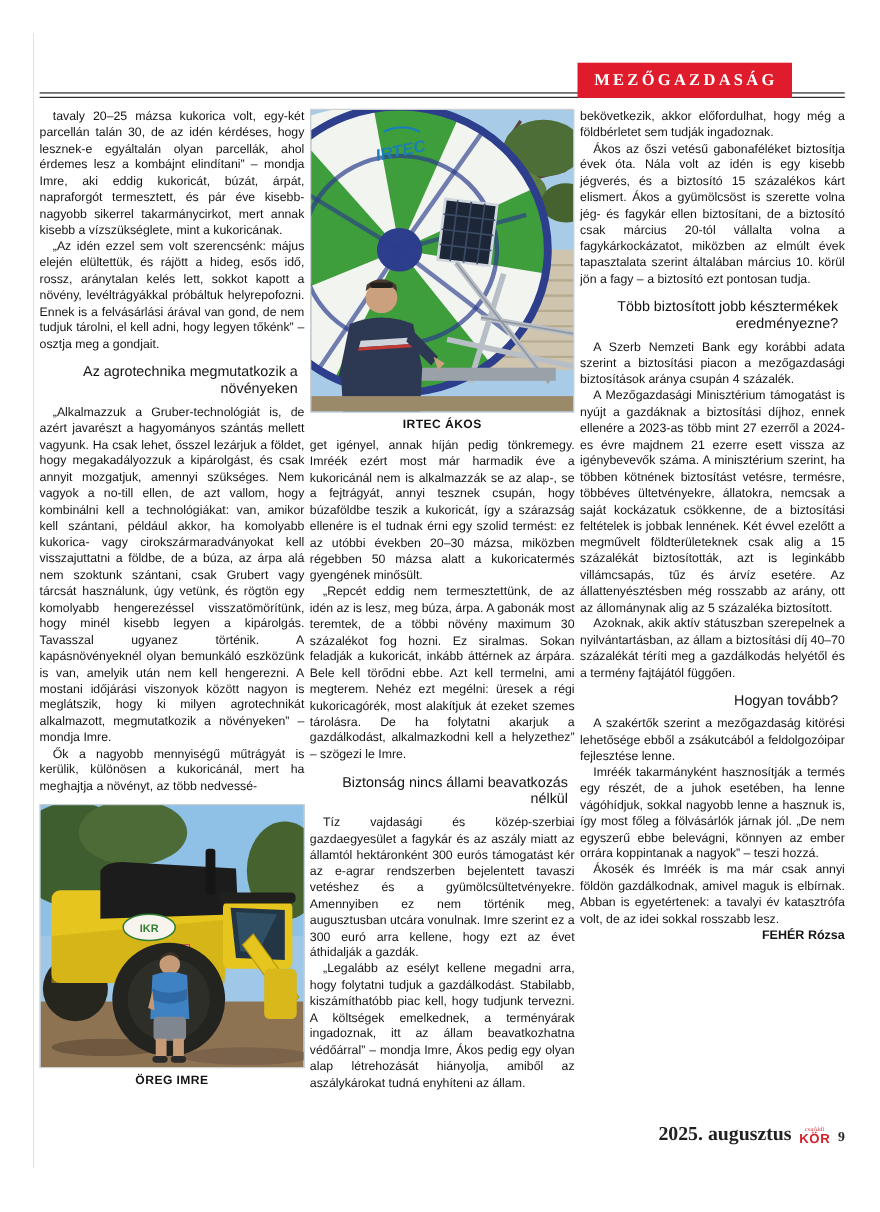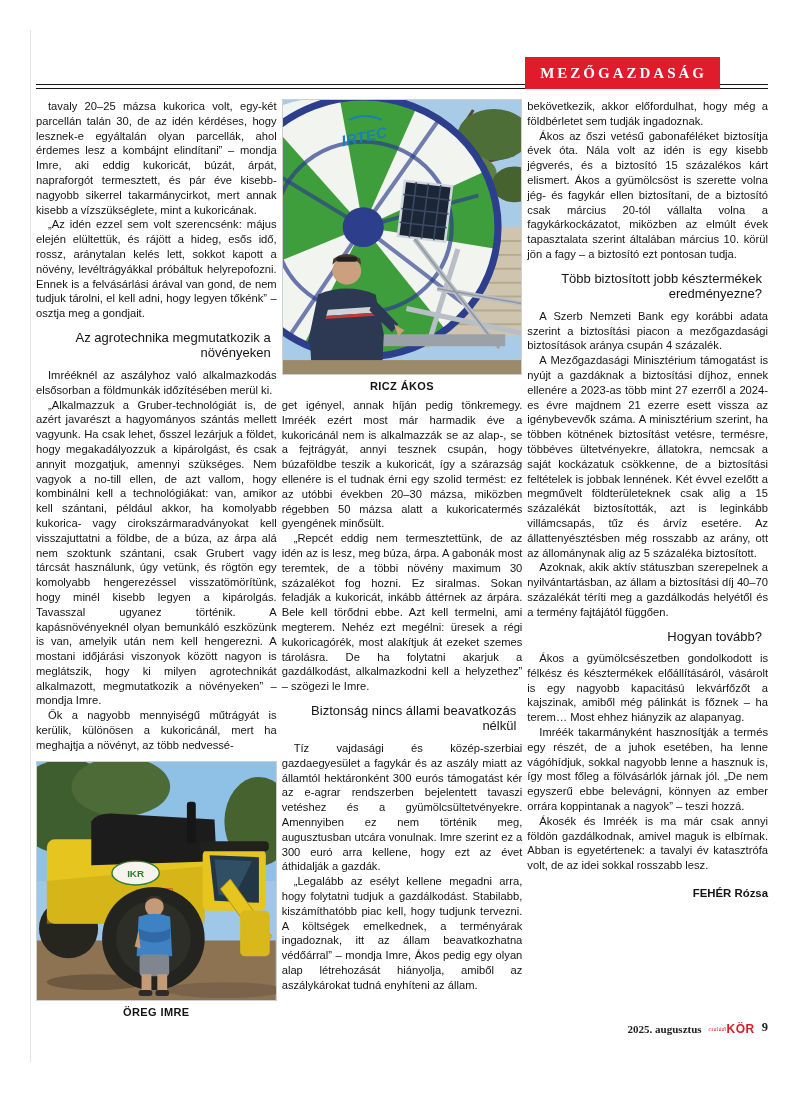--- a/index.html
+++ b/index.html
@@ -16,46 +16,45 @@
   .col p{margin:0;font-size:11.2px;line-height:14.8px;text-align:justify;text-indent:12px;}
   .col p.cont{text-indent:0;}
   .subhead{font-size:13px;font-weight:normal;text-align:right;line-height:15.5px;
            margin:9px 6px 7px;}
   figure{margin:0;}
   .photo{display:block;width:100%;border:1px solid #cfcfcf;box-sizing:border-box;background:#9ec7e8;}
   .caption{font-size:11px;font-weight:bold;text-align:center;letter-spacing:.4px;
            margin-top:5px;margin-bottom:4px;}
   .fig-top{margin-bottom:6px;}
   .fig-bottom{margin-top:8px;}
-  .byline{text-align:right;font-weight:bold;font-size:11.4px;margin-top:14px;}
+  .byline{text-align:right;font-weight:bold;font-size:11.4px;margin-top:2px;}
   .footer{position:absolute;right:32px;top:1020px;display:flex;align-items:flex-end;gap:7px;
           font-family:"Liberation Serif",serif;}
-  .footer-date{font-weight:bold;font-size:11px;color:#222;}
-  .footer-logo{display:inline-flex;flex-direction:row;align-items:center;line-height:1;}
+  .footer-date{font-weight:bold;font-size:18px;color:#222;}
+  .footer-logo{display:inline-flex;flex-direction:column;align-items:center;line-height:1;}
   .footer-logo .logo-small{font-family:"Liberation Serif",serif;font-style:italic;
           font-size:5.5px;color:#d41f2c;letter-spacing:.3px;margin-bottom:-1px;}
   .footer-logo .logo-main{font-family:"Liberation Sans",sans-serif;font-weight:bold;
           font-size:12px;color:#d41f2c;letter-spacing:.5px;}
   .footer-page{font-weight:bold;font-size:12.5px;color:#222;}
 </style>
 </head>
 <body>
 
 <div class="page">
   <div class="scan-edge"></div>
   <div class="header-rule"></div>
   <div class="section-banner">MEZŐGAZDASÁG</div>
 
   <div class="content">
 
     <div class="col">
       <p>tavaly 20–25 mázsa kukorica volt, egy-két parcellán talán 30, de az idén kérdéses, hogy lesznek-e egyáltalán olyan parcellák, ahol érdemes lesz a kombájnt elindítani” – mondja Imre, aki eddig kukoricát, búzát, árpát, napraforgót termesztett, és pár éve kisebb-nagyobb sikerrel takarmánycirkot, mert annak kisebb a vízszükséglete, mint a kukoricának.</p>
       <p>„Az idén ezzel sem volt szerencsénk: május elején elültettük, és rájött a hideg, esős idő, rossz, aránytalan kelés lett, sokkot kapott a növény, levéltrágyákkal próbáltuk helyrepofozni. Ennek is a felvásárlási árával van gond, de nem tudjuk tárolni, el kell adni, hogy legyen tőkénk” – osztja meg a gondjait.</p>
       <div class="subhead">Az agrotechnika megmutatkozik a növényeken</div>
-      <p>Imrééknél az aszályhoz való alkalmazkodás elsősorban a földmunkák időzítésében merül ki.</p>
       <p>„Alkalmazzuk a Gruber-technológiát is, de azért javarészt a hagyományos szántás mellett vagyunk. Ha csak lehet, ősszel lezárjuk a földet, hogy megakadályozzuk a kipárolgást, és csak annyit mozgatjuk, amennyi szükséges. Nem vagyok a no-till ellen, de azt vallom, hogy kombinálni kell a technológiákat: van, amikor kell szántani, például akkor, ha komolyabb kukorica- vagy cirokszármaradványokat kell visszajuttatni a földbe, de a búza, az árpa alá nem szoktunk szántani, csak Grubert vagy tárcsát használunk, úgy vetünk, és rögtön egy komolyabb hengerezéssel visszatömörítünk, hogy minél kisebb legyen a kipárolgás. Tavasszal ugyanez történik. A kapásnövényeknél olyan bemunkáló eszközünk is van, amelyik után nem kell hengerezni. A mostani időjárási viszonyok között nagyon is meglátszik, hogy ki milyen agrotechnikát alkalmazott, megmutatkozik a növényeken” – mondja Imre.</p>
       <p>Ők a nagyobb mennyiségű műtrágyát is kerülik, különösen a kukoricánál, mert ha meghajtja a növényt, az több nedvessé-</p>
 
       <figure class="fig-bottom">
         <svg class="photo" viewBox="0 0 242 240" width="242" height="240" preserveAspectRatio="none">
           <rect x="0" y="0" width="242" height="120" fill="#8fc0e6"></rect>
           <ellipse cx="30" cy="45" rx="55" ry="48" fill="#3f5e2f"></ellipse>
           <ellipse cx="85" cy="25" rx="50" ry="30" fill="#4c6b36"></ellipse>
           <ellipse cx="225" cy="60" rx="35" ry="45" fill="#46632f"></ellipse>
           <rect x="0" y="180" width="242" height="60" fill="#8d7352"></rect>
@@ -138,39 +137,39 @@
             <rect x="52" y="158" width="20" height="5" rx="2" fill="#22211e"></rect>
             <path d="M34 196 Q62 184 90 196 L98 236 L96 276 L28 276 L26 236 Z" fill="#2d3852"></path>
             <path d="M33 212 L92 208 L92.5 214 L33.5 218 Z" fill="#cfd3da"></path>
             <path d="M33 218 L92.5 214 L93 217 L33.3 221 Z" fill="#c23a34"></path>
             <path d="M88 200 L112 226 L106 234 L84 212 Z" fill="#2d3852"></path>
             <path d="M108 226 L118 232 L112 238 Z" fill="#caa07e"></path>
             <path d="M36 200 L24 244 L34 248 L44 210 Z" fill="#2d3852"></path>
           </g>
           <rect x="0" y="262" width="232" height="14" fill="#9a8a6a"></rect>
         </svg>
-        <figcaption class="caption">RICZ ÁKOS</figcaption>
+        <figcaption class="caption">IRTEC ÁKOS</figcaption>
       </figure>
 
       <p class="cont">get igényel, annak híján pedig tönkremegy. Imréék ezért most már harmadik éve a kukoricánál nem is alkalmazzák se az alap-, se a fejtrágyát, annyi tesznek csupán, hogy búzaföldbe teszik a kukoricát, így a szárazság ellenére is el tudnak érni egy szolid termést: ez az utóbbi években 20–30 mázsa, miközben régebben 50 mázsa alatt a kukoricatermés gyengének minősült.</p>
       <p>„Repcét eddig nem termesztettünk, de az idén az is lesz, meg búza, árpa. A gabonák most teremtek, de a többi növény maximum 30 százalékot fog hozni. Ez siralmas. Sokan feladják a kukoricát, inkább áttérnek az árpára. Bele kell törődni ebbe. Azt kell termelni, ami megterem. Nehéz ezt megélni: üresek a régi kukoricagórék, most alakítjuk át ezeket szemes tárolásra. De ha folytatni akarjuk a gazdálkodást, alkalmazkodni kell a helyzethez” – szögezi le Imre.</p>
       <div class="subhead">Biztonság nincs állami beavatkozás nélkül</div>
       <p>Tíz vajdasági és közép-szerbiai gazdaegyesület a fagykár és az aszály miatt az államtól hektáronként 300 eurós támogatást kér az e-agrar rendszerben bejelentett tavaszi vetéshez és a gyümölcsültetvényekre. Amennyiben ez nem történik meg, augusztusban utcára vonulnak. Imre szerint ez a 300 euró arra kellene, hogy ezt az évet áthidalják a gazdák.</p>
       <p>„Legalább az esélyt kellene megadni arra, hogy folytatni tudjuk a gazdálkodást. Stabilabb, kiszámíthatóbb piac kell, hogy tudjunk tervezni. A költségek emelkednek, a terményárak ingadoznak, itt az állam beavatkozhatna védőárral” – mondja Imre, Ákos pedig egy olyan alap létrehozását hiányolja, amiből az aszálykárokat tudná enyhíteni az állam.</p>
     </div>
 
     <div class="col">
       <p class="cont">bekövetkezik, akkor előfordulhat, hogy még a földbérletet sem tudják ingadoznak.</p>
       <p>Ákos az őszi vetésű gabonaféléket biztosítja évek óta. Nála volt az idén is egy kisebb jégverés, és a biztosító 15 százalékos kárt elismert. Ákos a gyümölcsöst is szerette volna jég- és fagykár ellen biztosítani, de a biztosító csak március 20-tól vállalta volna a fagykárkockázatot, miközben az elmúlt évek tapasztalata szerint általában március 10. körül jön a fagy – a biztosító ezt pontosan tudja.</p>
       <div class="subhead">Több biztosított jobb késztermékek eredményezne?</div>
       <p>A Szerb Nemzeti Bank egy korábbi adata szerint a biztosítási piacon a mezőgazdasági biztosítások aránya csupán 4 százalék.</p>
       <p>A Mezőgazdasági Minisztérium támogatást is nyújt a gazdáknak a biztosítási díjhoz, ennek ellenére a 2023-as több mint 27 ezerről a 2024-es évre majdnem 21 ezerre esett vissza az igénybevevők száma. A minisztérium szerint, ha többen kötnének biztosítást vetésre, termésre, többéves ültetvényekre, állatokra, nemcsak a saját kockázatuk csökkenne, de a biztosítási feltételek is jobbak lennének. Két évvel ezelőtt a megművelt földterületeknek csak alig a 15 százalékát biztosították, azt is leginkább villámcsapás, tűz és árvíz esetére. Az állattenyésztésben még rosszabb az arány, ott az állománynak alig az 5 százaléka biztosított.</p>
       <p>Azoknak, akik aktív státuszban szerepelnek a nyilvántartásban, az állam a biztosítási díj 40–70 százalékát téríti meg a gazdálkodás helyétől és a termény fajtájától függően.</p>
       <div class="subhead">Hogyan tovább?</div>
-      <p>Ákos a gyümölcsészetben gondolkodott is félkész és késztermékek előállításáról, vásárolt is egy nagyobb kapacitású lekvárfőzőt a kajszinak, amiből még pálinkát is főznek – ha terem… Most ehhez hiányzik az alapanyag.</p>
+      <p>A szakértők szerint a mezőgazdaság kitörési lehetősége ebből a zsákutcából a feldolgozóipar fejlesztése lenne.</p>
       <p>Imréék takarmányként hasznosítják a termés egy részét, de a juhok esetében, ha lenne vágóhídjuk, sokkal nagyobb lenne a hasznuk is, így most főleg a fölvásárlók járnak jól. „De nem egyszerű ebbe belevágni, könnyen az ember orrára koppintanak a nagyok” – teszi hozzá.</p>
       <p>Ákosék és Imréék is ma már csak annyi földön gazdálkodnak, amivel maguk is elbírnak. Abban is egyetértenek: a tavalyi év katasztrófa volt, de az idei sokkal rosszabb lesz.</p>
       <div class="byline">FEHÉR Rózsa</div>
     </div>
   </div>
 
   <div class="footer">
     <span class="footer-date">2025. augusztus</span>
     <span class="footer-logo">
       <span class="logo-small">családi</span>

